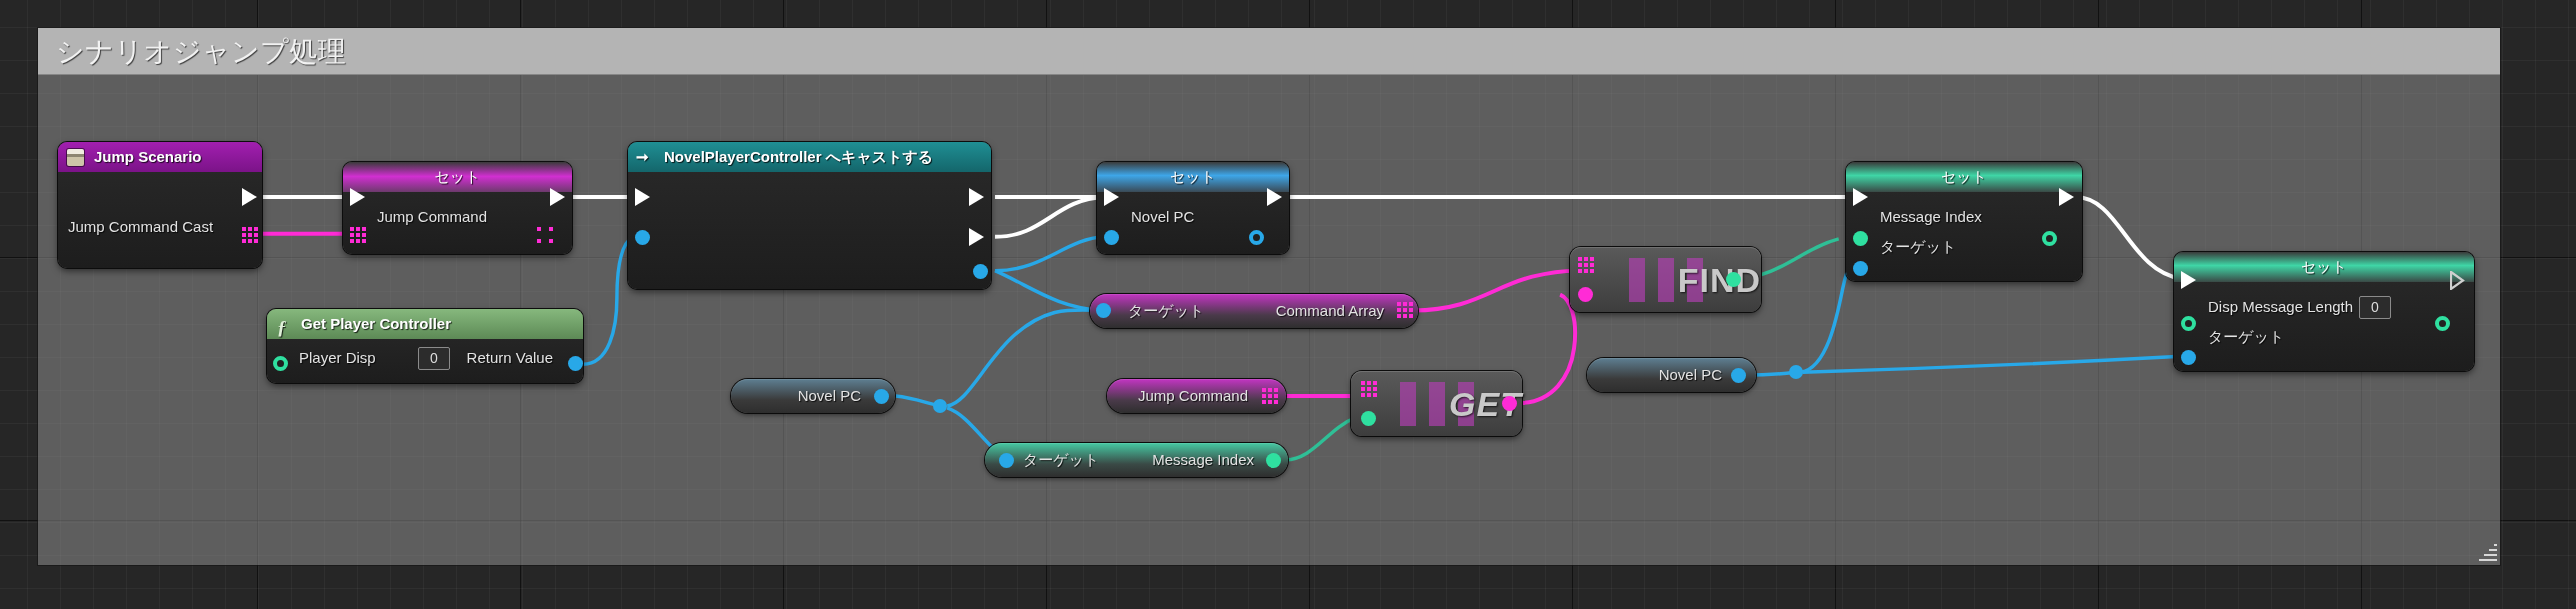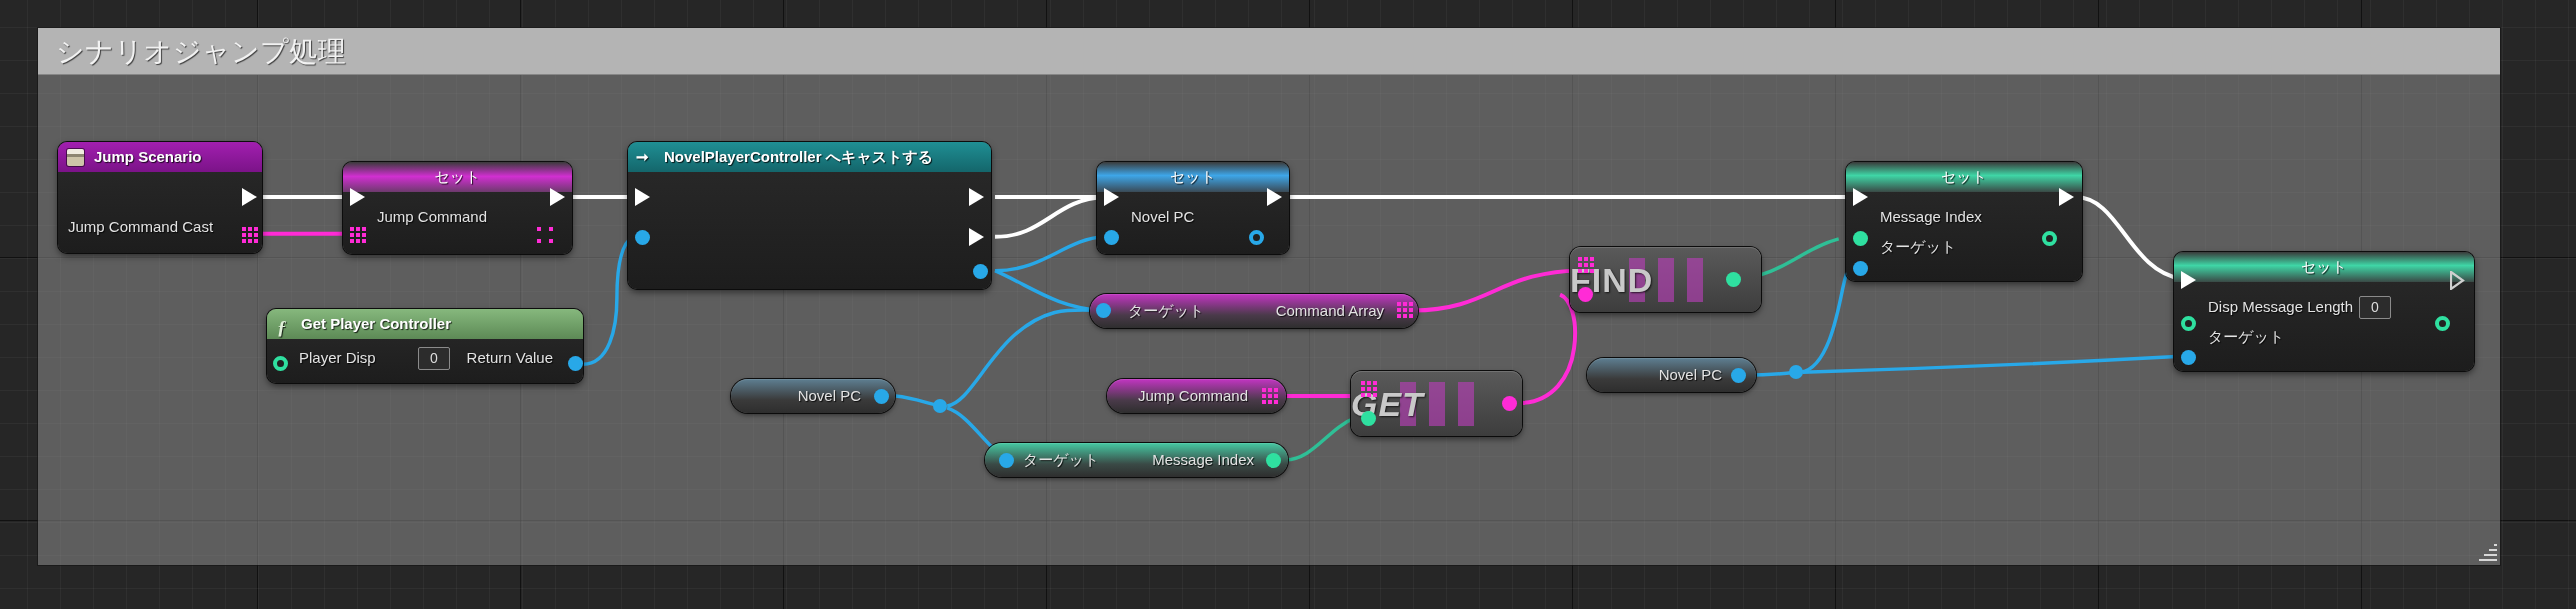--- a/index.html
+++ b/index.html
@@ -58,21 +58,21 @@
   .p-blue{background:linear-gradient(to bottom,#5e7f92,#3a3a3a 62%,#2e2e2e);}
   .p-pink{background:linear-gradient(to bottom,#c235c2,#4a3a4a 62%,#2e2e2e);}
   .p-teal{background:linear-gradient(to bottom,#46c9a3,#3a4a46 62%,#2e2e2e);}
 
   
   .bignode{position:absolute;border-radius:11px;
     background:linear-gradient(to bottom,#5a5a5a,#3d3d3d);
     box-shadow:0 0 0 1px rgba(8,8,8,.95),0 3px 6px rgba(0,0,0,.5),
                inset 0 1px 0 rgba(255,255,255,.14);}
   .bigtxt{position:absolute;left:0;right:0;top:50%;transform:translateY(-50%);
-    text-align:left;font-size:34px;font-weight:bold;color:#c9c9c9;
+    text-align:right;font-size:34px;font-weight:bold;color:#c9c9c9;
     text-shadow:1px 1px 2px rgba(0,0,0,.7);letter-spacing:1px;}
   .bigbars{position:absolute;left:50%;top:50%;transform:translate(-50%,-50%);
     width:74px;height:44px;display:flex;justify-content:space-between;opacity:.65;}
   .bigbars b{display:block;width:16px;background:#b63fb6;}
 
   
   .pin{position:absolute;width:15px;height:15px;border-radius:50%;}
   .pin.hollow{background:transparent;border:4px solid currentColor;box-sizing:border-box;}
   .exec{position:absolute;width:0;height:0;border-left:15px solid #fff;
     border-top:9px solid transparent;border-bottom:9px solid transparent;}
@@ -152,21 +152,21 @@
 
     <path d="M1810,374 C1836,370 1846,320 1852,290 C1856,272 1858,268 1862,266" stroke="#28a8e8" stroke-width="3.5" fill="none"></path>
 
     <path d="M1812,374 C1950,370 2120,362 2192,358" stroke="#28a8e8" stroke-width="3.5" fill="none"></path>
 
     <path d="M2086,198 C2130,198 2140,272 2192,280" stroke="#ffffff" stroke-width="4" fill="none"></path>
   </svg>
   <div class="knot" style="left:933px;top:399px;"></div>
   <div class="knot" style="left:1789px;top:365px;"></div>
 
-  <div class="node" style="left:58px;top:142px;width:204px;height:111px;">
+  <div class="node" style="left:58px;top:142px;width:204px;height:126px;">
     <div class="hdr h-event">
       <span class="ico-event"></span>
       <span style="margin-left:26px">Jump Scenario</span>
     </div>
     <div class="body">
       <div class="row" style="height:40px"></div>
       <div class="row">
         <span class="lbl" style="position:absolute;left:10px;top:0;">Jump Command Cast</span>
       </div>
     </div>

